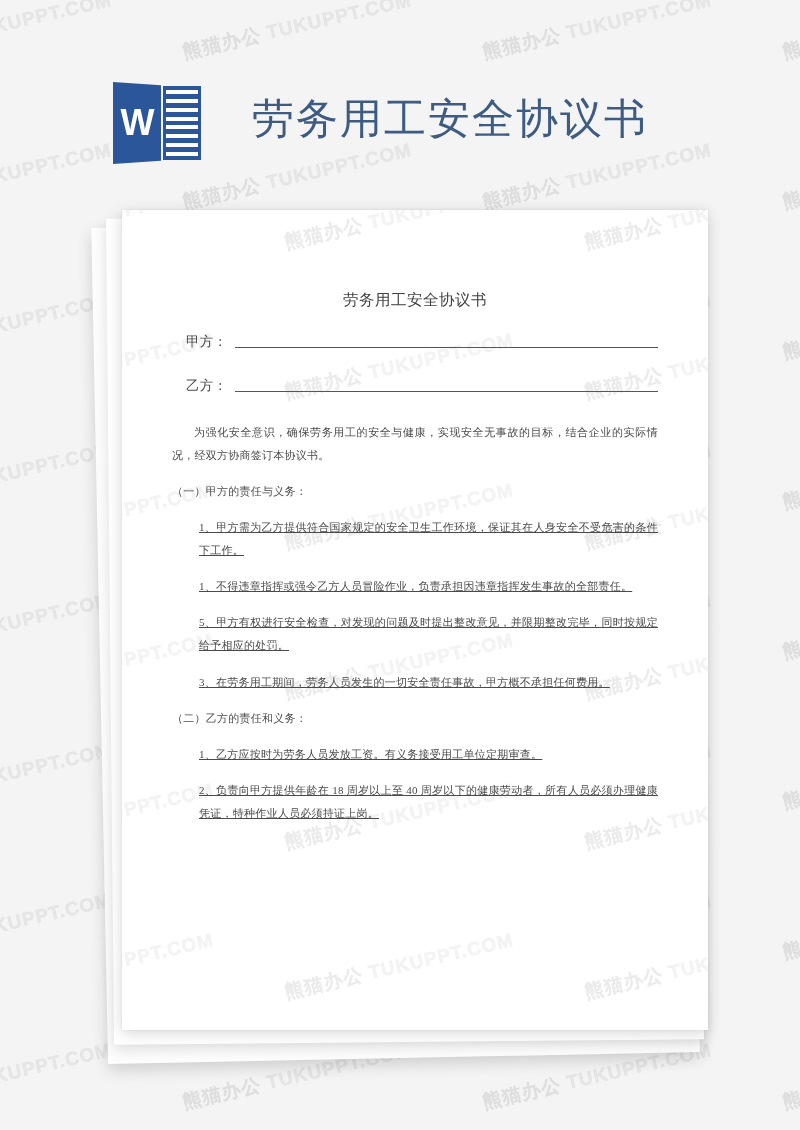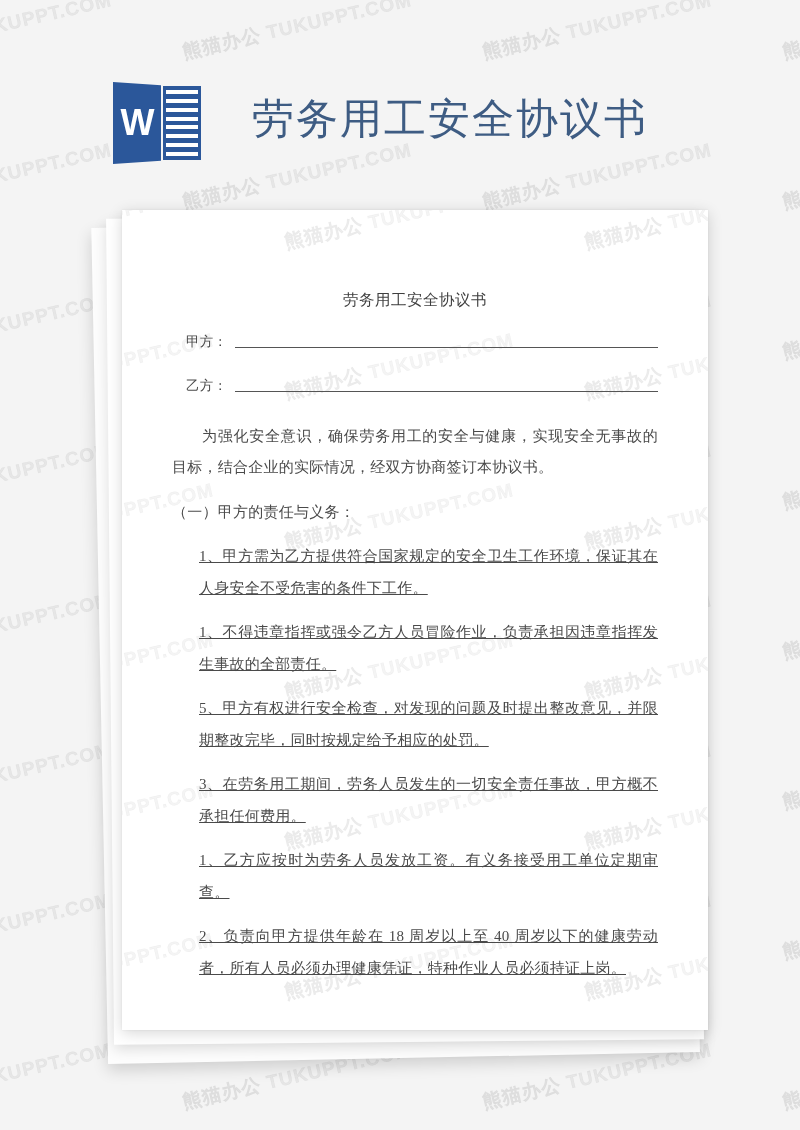--- a/index.html
+++ b/index.html
@@ -180,21 +180,21 @@
     white-space: nowrap;
   }
   .party-row .party-rule {
     flex: 1;
     height: 1px;
     background: #555;
     margin-left: 8px;
     margin-bottom: 3px;
   }
   .doc-p {
-    font-size: 15px;
+    font-size: 11px;
     line-height: 2.1;
     margin: 0 0 13px 0;
     text-align: justify;
     letter-spacing: 0.25px;
   }
   .doc-p.indent {
     text-indent: 2em;
   }
   .doc-p.sub {
     margin-left: 27px;
@@ -296,18 +296,19 @@
             <span class="party-rule"></span>
           </div>
         </div>
       <div id="paragraph-container">
           <p class="doc-p indent">为强化安全意识，确保劳务用工的安全与健康，实现安全无事故的目标，结合企业的实际情况，经双方协商签订本协议书。</p>
           <p class="doc-p heading">（一）甲方的责任与义务：</p>
           <p class="doc-p sub">1、甲方需为乙方提供符合国家规定的安全卫生工作环境，保证其在人身安全不受危害的条件下工作。</p>
           <p class="doc-p sub">1、不得违章指挥或强令乙方人员冒险作业，负责承担因违章指挥发生事故的全部责任。</p>
           <p class="doc-p sub">5、甲方有权进行安全检查，对发现的问题及时提出整改意见，并限期整改完毕，同时按规定给予相应的处罚。</p>
           <p class="doc-p sub">3、在劳务用工期间，劳务人员发生的一切安全责任事故，甲方概不承担任何费用。</p>
+          <p class="doc-p heading">（二）乙方的责任和义务：</p>
           <p class="doc-p sub">1、乙方应按时为劳务人员发放工资。有义务接受用工单位定期审查。</p>
           <p class="doc-p sub">2、负责向甲方提供年龄在 18 周岁以上至 40 周岁以下的健康劳动者，所有人员必须办理健康凭证，特种作业人员必须持证上岗。</p>
         </div>
     </div>
   </div>
 </div>
 
 </body></html>

